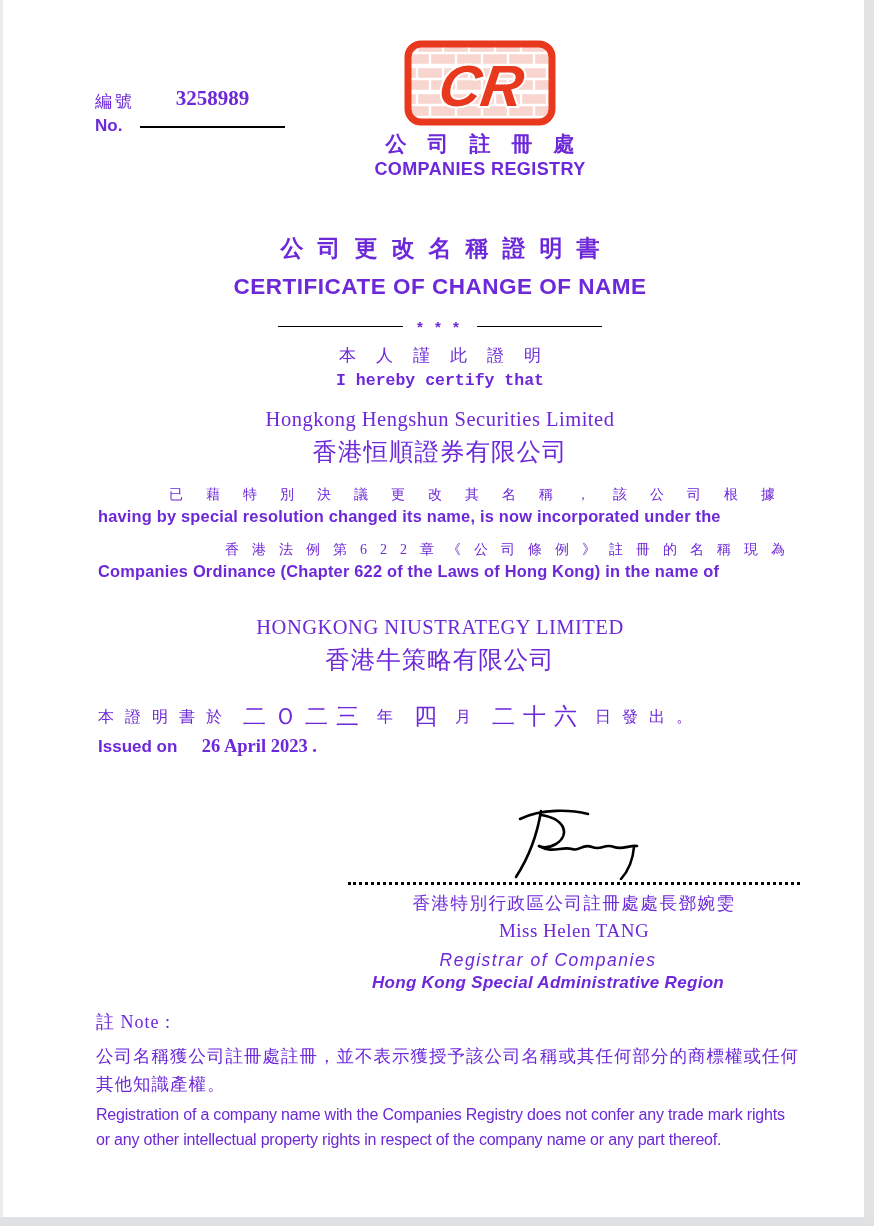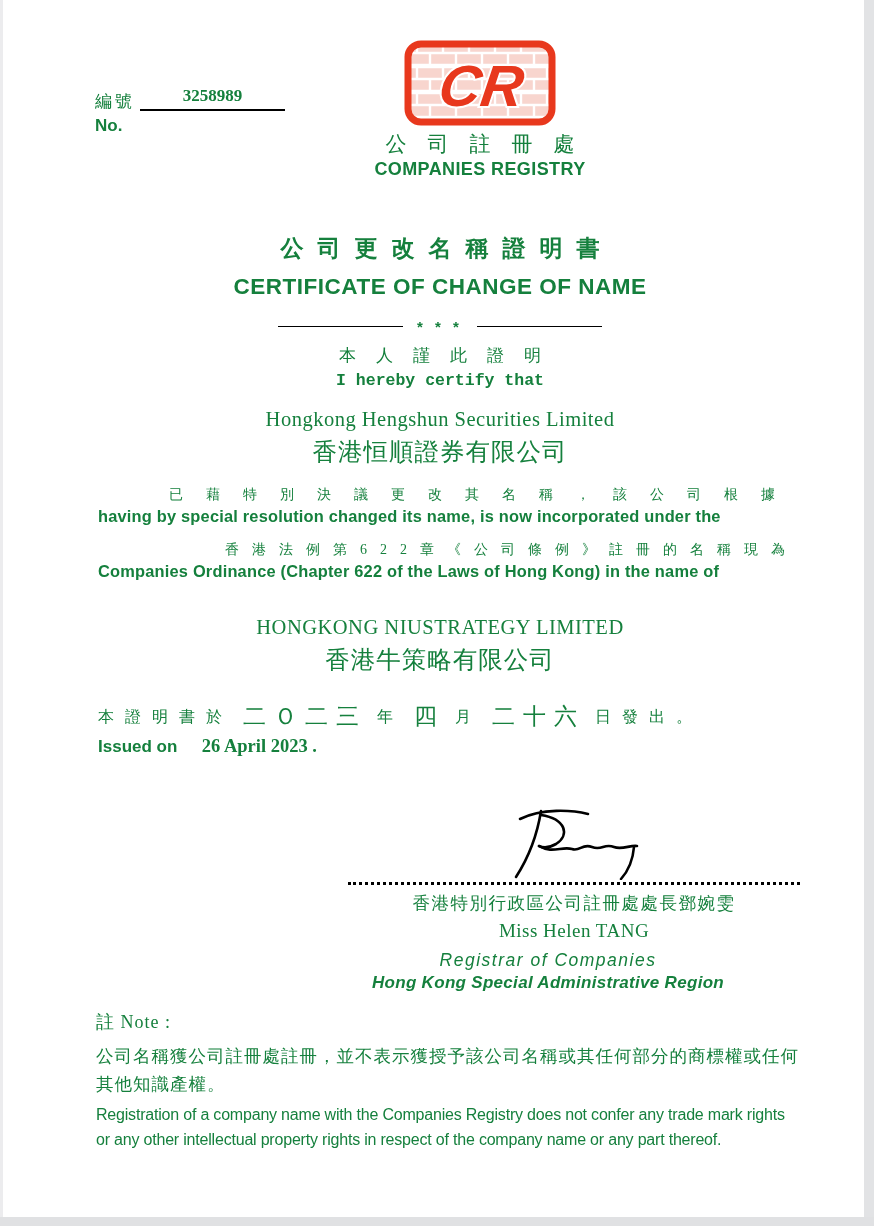--- a/index.html
+++ b/index.html
@@ -1,33 +1,33 @@
 <!DOCTYPE html>
 <html><head>
 <meta charset="utf-8">
 <style>
   html,body{margin:0;padding:0;background:#e9eaec;}
   .stage{position:relative;width:874px;height:1226px;background:#e9eaec;overflow:hidden;
-         font-family:"Liberation Sans",sans-serif;color:#15803d;}
+         font-family:"Liberation Sans",sans-serif;color:#6d28d9;}
   .page{position:absolute;left:3px;top:0;right:10px;bottom:9px;background:#ffffff;}
   .abs{position:absolute;}
   .serif{font-family:"Liberation Serif","DejaVu Serif",serif;}
   .sans{font-family:"Liberation Sans","DejaVu Sans",sans-serif;}
   .b{font-weight:bold;}
 
   
   .num-block{left:92px;top:86px;width:220px;height:60px;font-size:17px;}
   .num-label-zh{position:absolute;left:0;top:4px;letter-spacing:3px;}
   .num-value{position:absolute;left:45px;top:0;width:145px;text-align:center;
-             border-bottom:2px solid #000;padding-bottom:3px;font-size:17px;}
+             border-bottom:2px solid #000;padding-bottom:15px;font-size:21px;}
   .num-label-en{position:absolute;left:0;top:30px;font-size:17px;}
 
   
   .logo-block{left:327px;top:40px;width:300px;text-align:center;}
-  .logo-zh{margin-top:4px;font-size:21px;font-weight:normal;letter-spacing:21px;text-indent:21px;white-space:nowrap;}
+  .logo-zh{margin-top:4px;font-size:21px;font-weight:bold;letter-spacing:21px;text-indent:21px;white-space:nowrap;}
   .logo-en{margin-top:1px;font-size:18px;font-weight:bold;letter-spacing:0.4px;white-space:nowrap;}
 
   
   .title-block{left:91px;top:233px;width:692px;text-align:center;}
   .title-zh{font-size:23px;font-weight:bold;letter-spacing:14px;text-indent:14px;white-space:nowrap;}
   .title-en{margin-top:10px;font-size:22.5px;font-weight:bold;letter-spacing:0.5px;white-space:nowrap;}
 
   .divider{left:91px;top:318px;width:692px;display:flex;align-items:center;justify-content:center;gap:14px;}
   .divider .rule{width:125px;border-top:1.5px solid #000;height:0;}
   .divider .stars{font-size:15px;font-weight:bold;letter-spacing:4px;}

